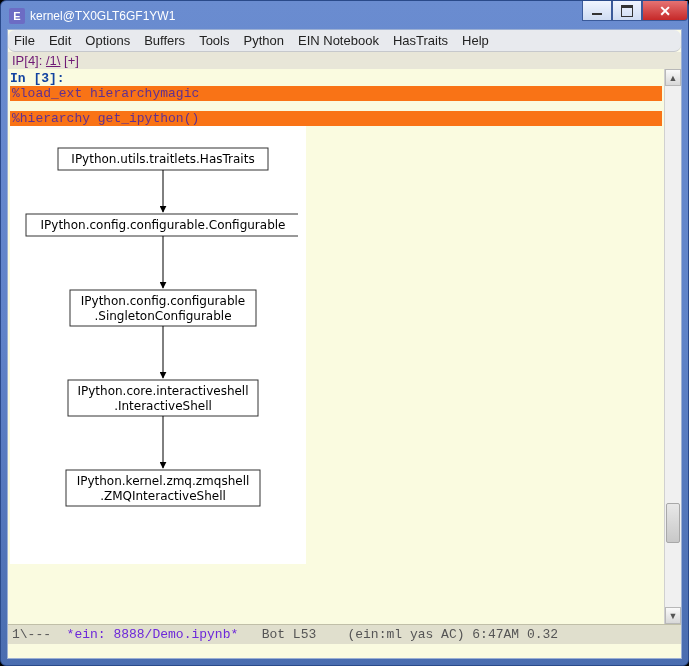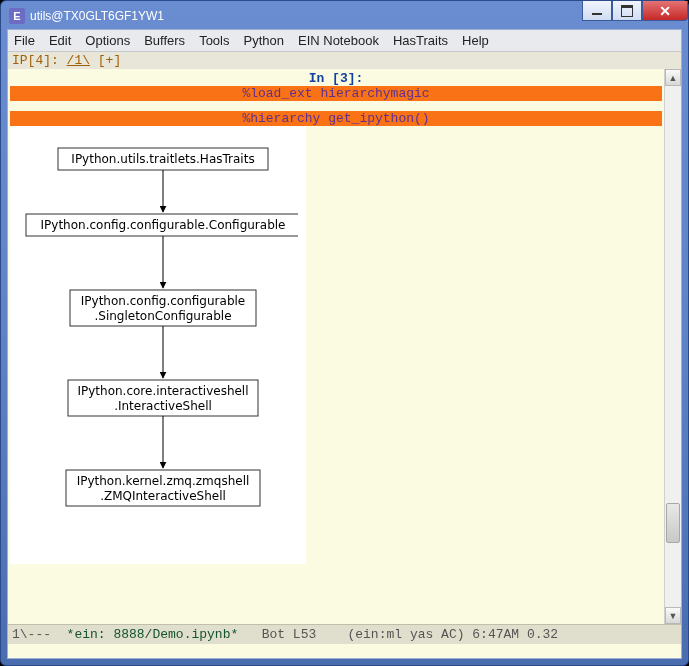--- a/index.html
+++ b/index.html
@@ -73,28 +73,29 @@
     overflow: hidden;
   }
   .menubar {
     background: #e8eaee;
     border-bottom: 1px solid #c6c8cc;
     padding: 3px 6px;
     display: flex;
     gap: 14px;
     color: #222;
     font-size: 13px;
+    border-radius: 7px;
   }
   .menubar span { cursor: default; }
   .header-line {
-    font-family: Liberation Mono, monospace;
+    font-family: Liberation Sans, sans-serif;
     font-size: 13px;
     background: #e8e6d8;
     padding: 1px 4px;
-    color: #a16207;
+    color: #701a75;
   }
   .header-line .u { text-decoration: underline; }
   .content-wrap {
     flex: 1;
     display: flex;
     overflow: hidden;
   }
   .content {
     flex: 1;
     font-family: "Courier New", monospace;
@@ -118,21 +119,21 @@
   }
   .sb-track{position:absolute;top:17px;bottom:17px;left:0;right:0;}
   .sb-thumb{
     position:absolute;left:1px;right:1px;top:80%;height:40px;
     background:linear-gradient(#e8e8e8,#c8c8c8);
     border:1px solid #a8a8a8;border-radius:2px;
   }
   .prompt-in { color: #1242a0; font-weight: bold; }
   .code-line { background: #f97316; padding: 0 2px; }
   .code-line .magic { color: #603090; }
-  .cell { margin-bottom: 10px; text-align: center; }
+  .cell { margin-bottom: 10px; }
   .diagram {
     background: #fff;
     width: 296px;
     padding: 20px 8px 18px 8px;
     margin-top: 0;
   }
   .diagram svg { display:block; }
   .node rect {
     fill: #fff;
     stroke: #333;
@@ -149,30 +150,30 @@
   }
   .modeline {
     background: #e0dfcd;
     border-top: 1px solid #c0bfa8;
     font-family: "Courier New", monospace;
     font-size: 13px;
     color: #555;
     padding: 2px 4px;
     white-space: pre;
   }
-  .modeline .buf { color: #14532d; }
+  .modeline .buf { color: #6d28d9; }
   .bottom-gap { height: 14px; background: #fafbe0; }
 </style>
 </head>
 <body>
 
 <div class="window">
   <div class="titlebar">
     <span class="app-icon">E</span>
-    <span>utils@TX0GLT6GF1YW1</span>
+    <span>kernel@TX0GLT6GF1YW1</span>
   </div>
   <div class="window-controls">
     <div class="wc-btn min"></div>
     <div class="wc-btn max"></div>
     <div class="wc-btn close"></div>
   </div>
 
   <div class="client">
     <div class="menubar">
       <span>File</span>

